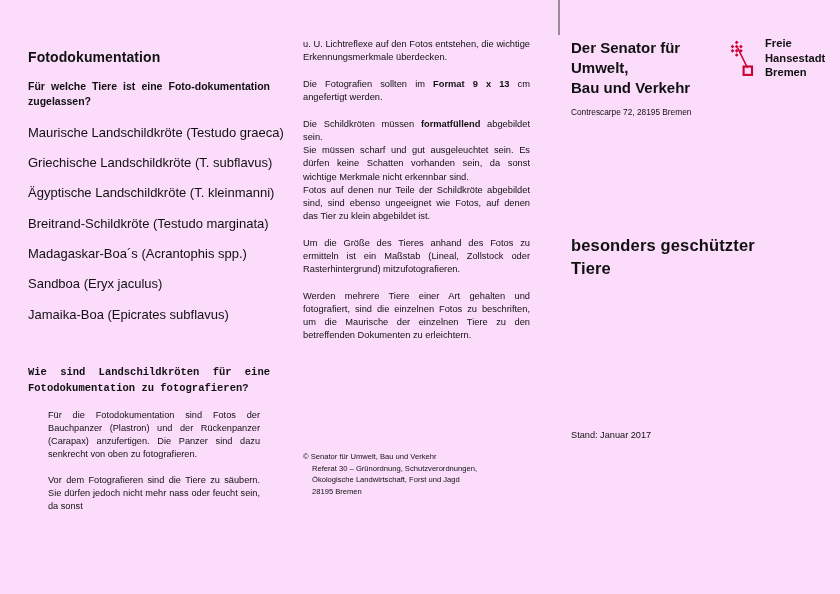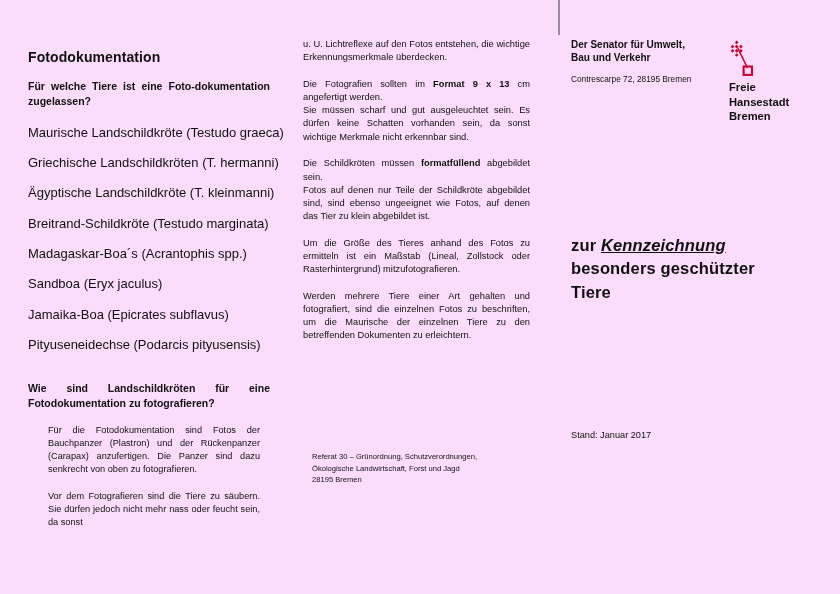--- a/index.html
+++ b/index.html
@@ -47,22 +47,23 @@
     letter-spacing: 0.1px;
   }
   h2.q-heading {
     font-size: 10.5px;
     font-weight: bold;
     margin: 0 0 15px 0;
     line-height: 1.45;
     text-align: justify;
   }
   h2.q-heading.second {
-    margin-top: 28px;
+    margin-top: 43px;
     margin-bottom: 13px;
+    font-family: Liberation Mono, monospace;
   }
   ul.species-list {
     list-style: none;
     margin: 0;
     padding: 0;
   }
   ul.species-list li {
     font-size: 13px;
     line-height: 1.2;
     margin-bottom: 14.8px;
@@ -92,38 +93,37 @@
   b, strong { font-weight: bold; }
 
   
   .senator-block {
     position: absolute;
     left: 0;
     top: 0;
     width: 160px;
   }
   .senator-name {
-    font-size: 10px;
+    font-size: 15px;
     font-weight: bold;
     line-height: 1.32;
     margin: 0;
   }
   .senator-addr {
     font-size: 8.3px;
     line-height: 1.3;
     margin: 10px 0 0 0;
   }
   .state-block {
     position: absolute;
     left: 158px;
     top: -2px;
     display: flex;
     align-items: flex-start;
-    gap: 0;
-    flex-direction: column;
+    gap: 10px;
   }
   .key-logo {
     width: 26px;
     height: 42px;
     flex: 0 0 26px;
     margin-top: 2px;
   }
   .state-name {
     font-size: 11.2px;
     font-weight: bold;
@@ -183,59 +183,62 @@
   <div class="fold-mark"></div>
 
   <div class="col col-1">
 
     <h1 class="doc-heading">Fotodokumentation</h1>
 
     <h2 class="q-heading">Für welche Tiere ist eine Foto-dokumentation zugelassen?</h2>
 
     <ul class="species-list">
       <li>Maurische Landschildkröte (Testudo graeca)</li>
-      <li>Griechische Landschildkröten (T. hermanni)</li>
+      <li>Griechische Landschildkröte (T. subflavus)</li>
       <li>Ägyptische Landschildkröte (T. kleinmanni)</li>
       <li>Breitrand-Schildkröte (Testudo marginata)</li>
       <li>Madagaskar-Boa´s (Acrantophis spp.)</li>
       <li>Sandboa (Eryx jaculus)</li>
       <li>Jamaika-Boa (Epicrates subflavus)</li>
-      <li>Pityuseneidechse (Podarcis pityusensis)</li>
     </ul>
 
 
     <h2 class="q-heading second">Wie sind Landschildkröten für eine Fotodokumentation zu fotografieren?</h2>
 
     <p class="body-text indent">Für die Fotodokumentation sind Fotos der Bauchpanzer (Plastron) und der Rückenpanzer (Carapax) anzufertigen. Die Panzer sind dazu senkrecht von oben zu fotografieren.</p>
 
     <p class="body-text indent">Vor dem Fotografieren sind die Tiere zu säubern. Sie dürfen jedoch nicht mehr nass oder feucht sein, da sonst</p>
   </div>
 
   <div class="col col-2">
 
     <p class="body-text">u. U. Lichtreflexe auf den Fotos entstehen, die wichtige Erkennungsmerkmale überdecken.</p>
 
     <p class="body-text run-on">
       <span>Die Fotografien sollten im </span><b>Format 9 x 13</b><span> cm angefertigt werden.</span>
     </p>
 
-    <p class="body-text joined">Sie müssen scharf und gut ausgeleuchtet sein. Es dürfen keine Schatten vorhanden sein, da sonst wichtige Merkmale nicht erkennbar sind.</p>
-
     <p class="body-text">
       <span>Die Schildkröten müssen </span><b>formatfüllend</b><span> abgebildet sein.</span>
     </p>
 
+    <p class="body-text joined">Sie müssen scharf und gut ausgeleuchtet sein. Es dürfen keine Schatten vorhanden sein, da sonst wichtige Merkmale nicht erkennbar sind.</p>
+
     <p class="body-text joined">Fotos auf denen nur Teile der Schildkröte abgebildet sind, sind ebenso ungeeignet wie Fotos, auf denen das Tier zu klein abgebildet ist.</p>
 
     <p class="body-text">Um die Größe des Tieres anhand des Fotos zu ermitteln ist ein Maßstab (Lineal, Zollstock oder Rasterhintergrund) mitzufotografieren.</p>
 
     <p class="body-text">Werden mehrere Tiere einer Art gehalten und fotografiert, sind die einzelnen Fotos zu beschriften, um die Maurische der einzelnen Tiere zu den betreffenden Dokumenten zu erleichtern.</p>
   </div>
 
   <div class="imprint">
+    <div>
+      <span class="copy-glyph">©</span>
+      <span>Senator für Umwelt, Bau und Verkehr</span>
+    </div>
     <div class="line-indent">Referat 30 – Grünordnung, Schutzverordnungen,</div>
     <div class="line-indent">Ökologische Landwirtschaft, Forst und Jagd</div>
     <div class="line-indent">28195 Bremen</div>
   </div>
 
   <div class="col col-3">
 
     <div class="senator-block">
       <div class="senator-name">Der Senator für Umwelt,</div>
       <div class="senator-name">Bau und Verkehr</div>
@@ -262,23 +265,20 @@
         </svg>
       </span>
       <span class="state-name">
         <div>Freie</div>
         <div>Hansestadt</div>
         <div>Bremen</div>
       </span>
     </div>
 
     <div class="title-block">
-      <div class="tline">
-        <span>zur </span><span class="emph">Kennzeichnung</span>
-      </div>
       <div class="tline">besonders geschützter</div>
       <div class="tline">Tiere</div>
     </div>
 
     <div class="stand-line">Stand: Januar 2017</div>
   </div>
 
 </div>
 
 </body></html>

